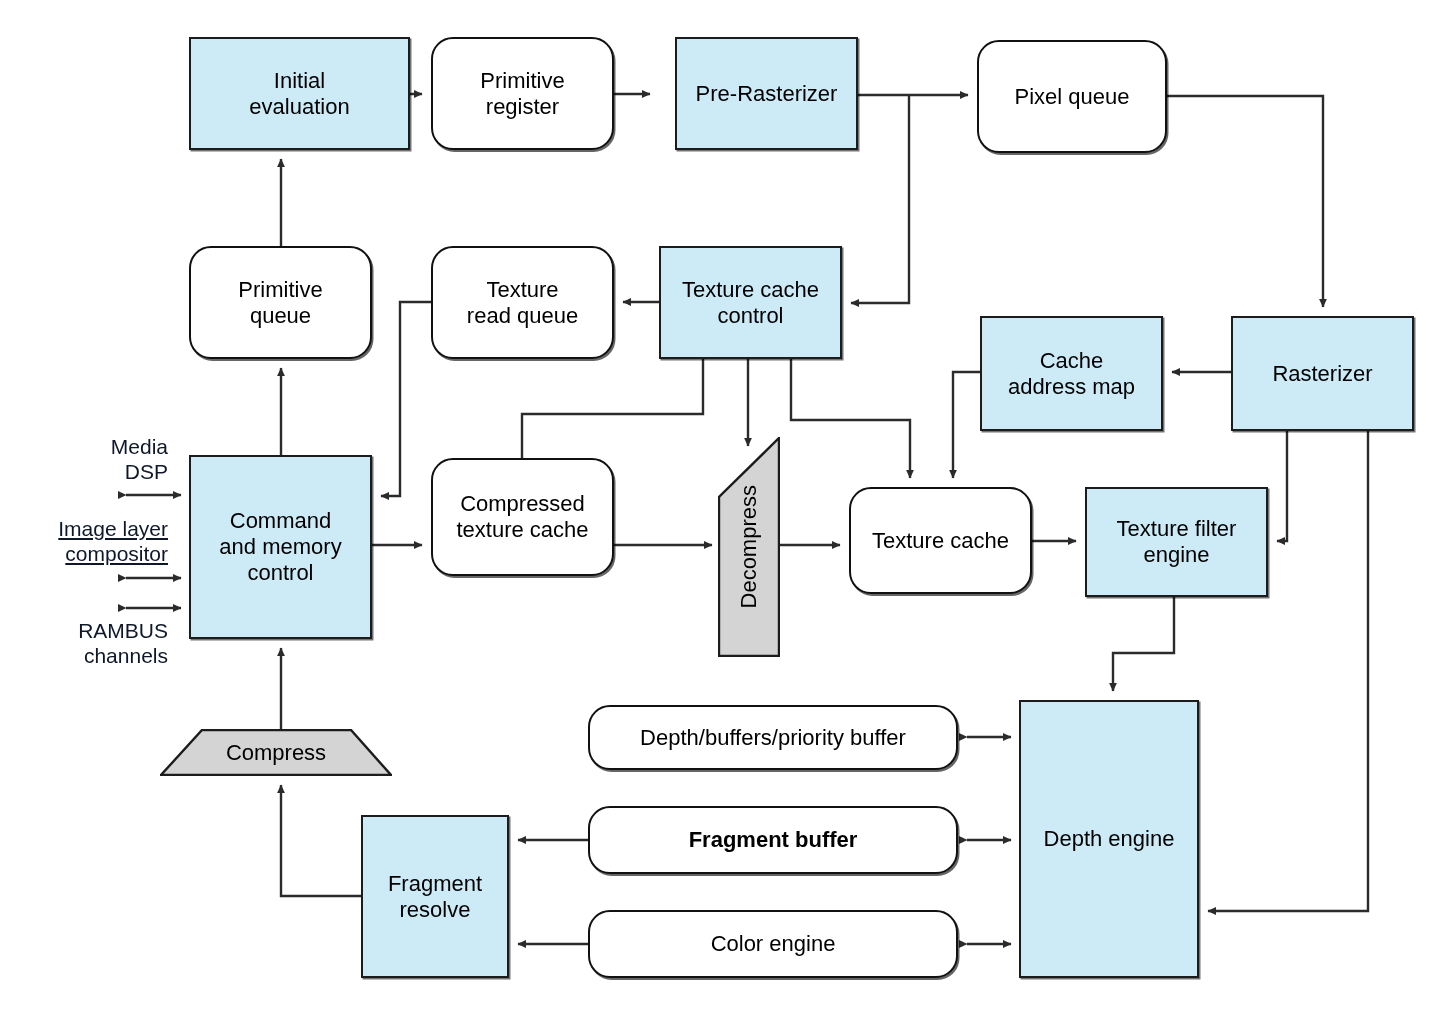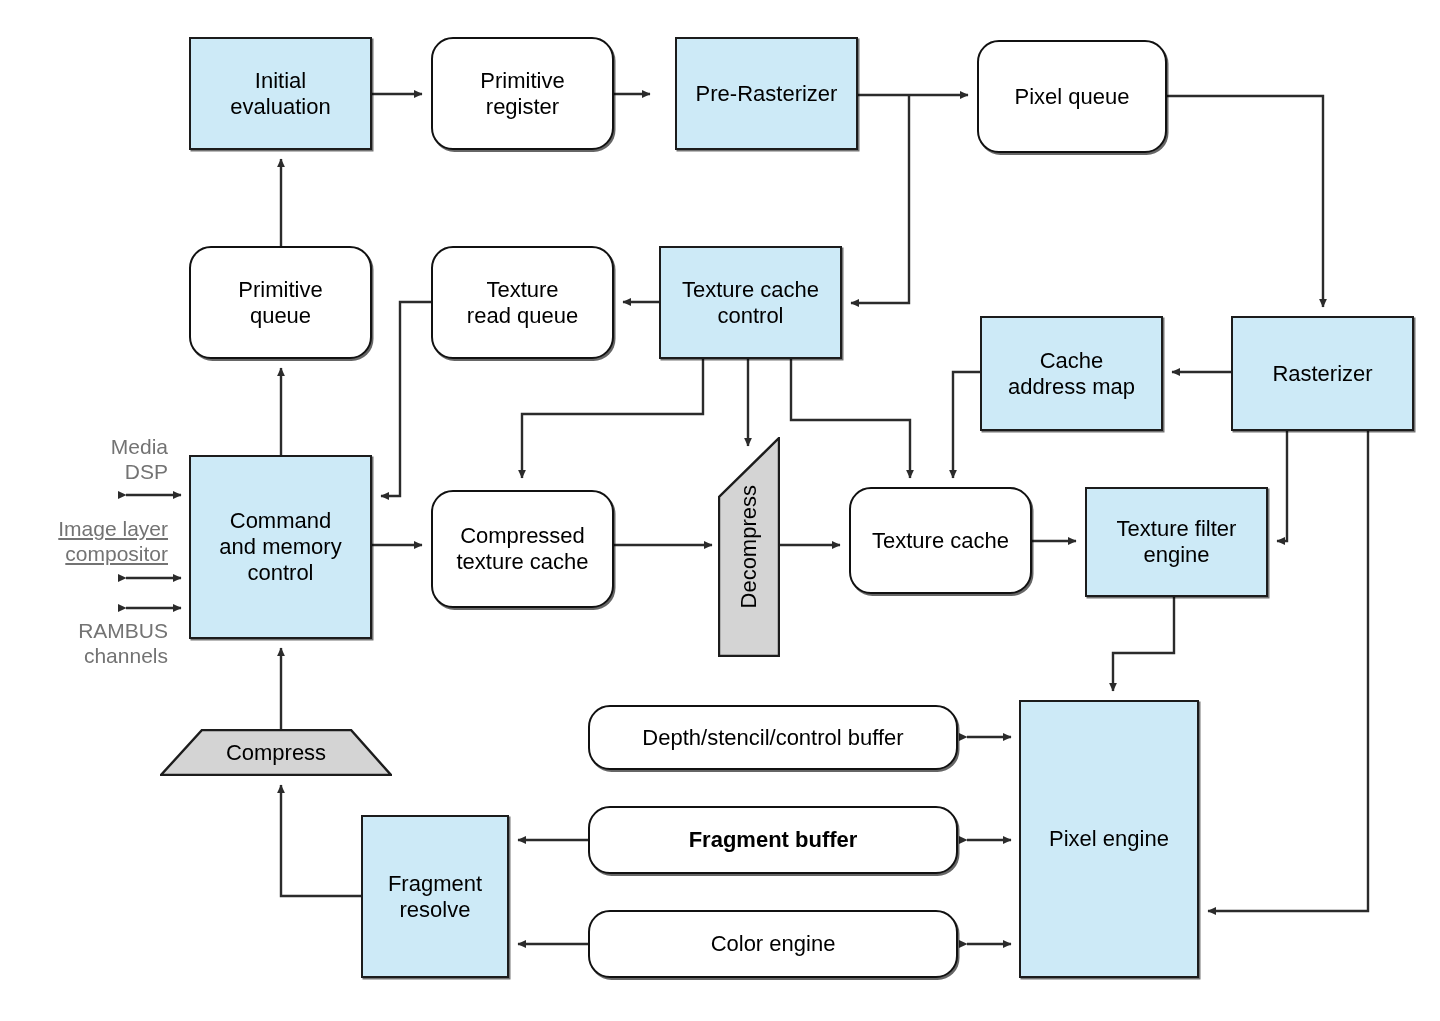--- a/index.html
+++ b/index.html
@@ -28,21 +28,21 @@
   .node.rounded{
     border:2px solid #111;
     background:#ffffff;
     border-radius:22px;
     box-shadow:1.5px 2px 0 rgba(0,0,0,.6);
   }
   .label{
     position:absolute;
     font-size:21px;
     line-height:1.2;
-    color:#737373;
+    color:#0f172a;
     text-align:right;
     z-index:3;
   }
   .shape-wrap{position:absolute;z-index:3;}
   .shape-wrap svg{display:block;}
   .shape-text{
     position:absolute;
     left:0;top:0;width:100%;height:100%;
     display:flex;align-items:center;justify-content:center;
     font-size:22px;color:#000;
@@ -121,37 +121,37 @@
       <path d="M361,896 L281,896 L281,785" marker-end="url(#ah)"></path>
 
       <path d="M281,729 L281,648" marker-end="url(#ah)"></path>
 
       <path d="M126,495 L181,495" marker-end="url(#ah)" marker-start="url(#ah)"></path>
       <path d="M126,578 L181,578" marker-end="url(#ah)" marker-start="url(#ah)"></path>
       <path d="M126,608 L181,608" marker-end="url(#ah)" marker-start="url(#ah)"></path>
     </g>
   </svg>
 
-  <div class="node rect" style="left: 189px; top: 37px; width: 183px; height: 113px;">Initial<br>evaluation</div>
+  <div class="node rect" style="left: 189px; top: 37px; width: 221px; height: 113px;">Initial<br>evaluation</div>
   <div class="node rounded" style="left: 431px; top: 37px; width: 183px; height: 113px;">Primitive<br>register</div>
   <div class="node rect" style="left: 659px; top: 37px; width: 183px; height: 113px; margin-left: 16px;">Pre-Rasterizer</div>
   <div class="node rounded" style="left: 977px; top: 40px; width: 190px; height: 113px;">Pixel queue</div>
   <div class="node rounded" style="left: 189px; top: 246px; width: 183px; height: 113px;">Primitive<br>queue</div>
   <div class="node rounded" style="left: 431px; top: 246px; width: 183px; height: 113px;">Texture<br>read queue</div>
   <div class="node rect" style="left: 659px; top: 246px; width: 183px; height: 113px;">Texture cache<br>control</div>
   <div class="node rect" style="left: 980px; top: 316px; width: 183px; height: 115px;">Cache<br>address map</div>
   <div class="node rect" style="left: 1231px; top: 316px; width: 183px; height: 115px;">Rasterizer</div>
   <div class="node rect" style="left: 189px; top: 455px; width: 183px; height: 184px;">Command<br>and memory<br>control</div>
-  <div class="node rounded" style="left: 431px; top: 490px; width: 183px; height: 118px;">Compressed<br>texture cache</div>
+  <div class="node rounded" style="left: 431px; top: 458px; width: 183px; height: 118px;">Compressed<br>texture cache</div>
   <div class="node rounded" style="left: 849px; top: 487px; width: 183px; height: 107px;">Texture cache</div>
   <div class="node rect" style="left: 1085px; top: 487px; width: 183px; height: 110px;">Texture filter<br>engine</div>
-  <div class="node rounded" style="left: 588px; top: 705px; width: 370px; height: 65px;">Depth/stencil/control buffer</div>
+  <div class="node rounded" style="left: 588px; top: 705px; width: 370px; height: 65px;">Depth/buffers/priority buffer</div>
   <div class="node rounded" style="left: 588px; top: 806px; width: 370px; height: 68px; font-weight: bold;">Fragment buffer</div>
   <div class="node rounded" style="left: 588px; top: 910px; width: 370px; height: 68px;">Color engine</div>
-  <div class="node rect" style="left: 1019px; top: 700px; width: 180px; height: 278px;">Pixel engine</div>
+  <div class="node rect" style="left: 1019px; top: 700px; width: 180px; height: 278px;">Depth engine</div>
   <div class="node rect" style="left: 361px; top: 815px; width: 148px; height: 163px;">Fragment<br>resolve</div>
 
   <div class="shape-wrap" style="left: 718px; top: 437px; width: 62px; height: 220px;">
     <svg width="62" height="220" viewBox="0 0 62 220" xmlns="http://www.w3.org/2000/svg">
       <polygon points="61,1 61,219 1,219 1,60" fill="#d4d4d4" stroke="#1c1c1c" stroke-width="2.4"></polygon>
     </svg>
     <div class="shape-text">
       <span class="vert-text">Decompress</span>
     </div>
   </div>

